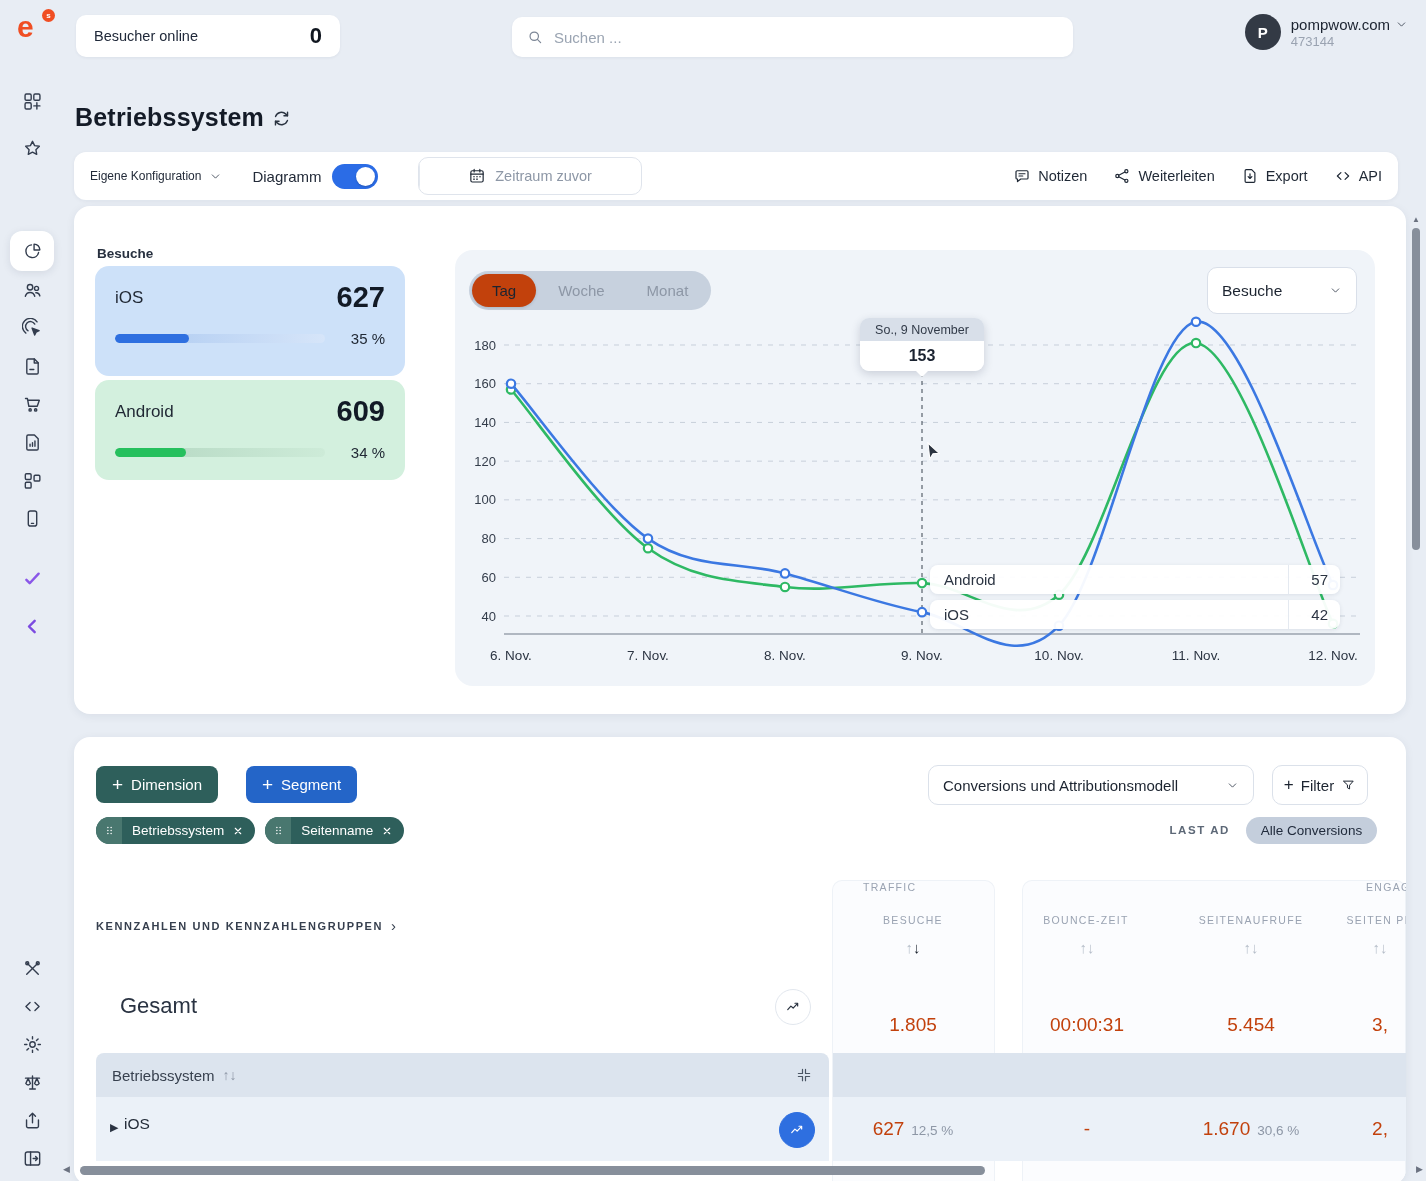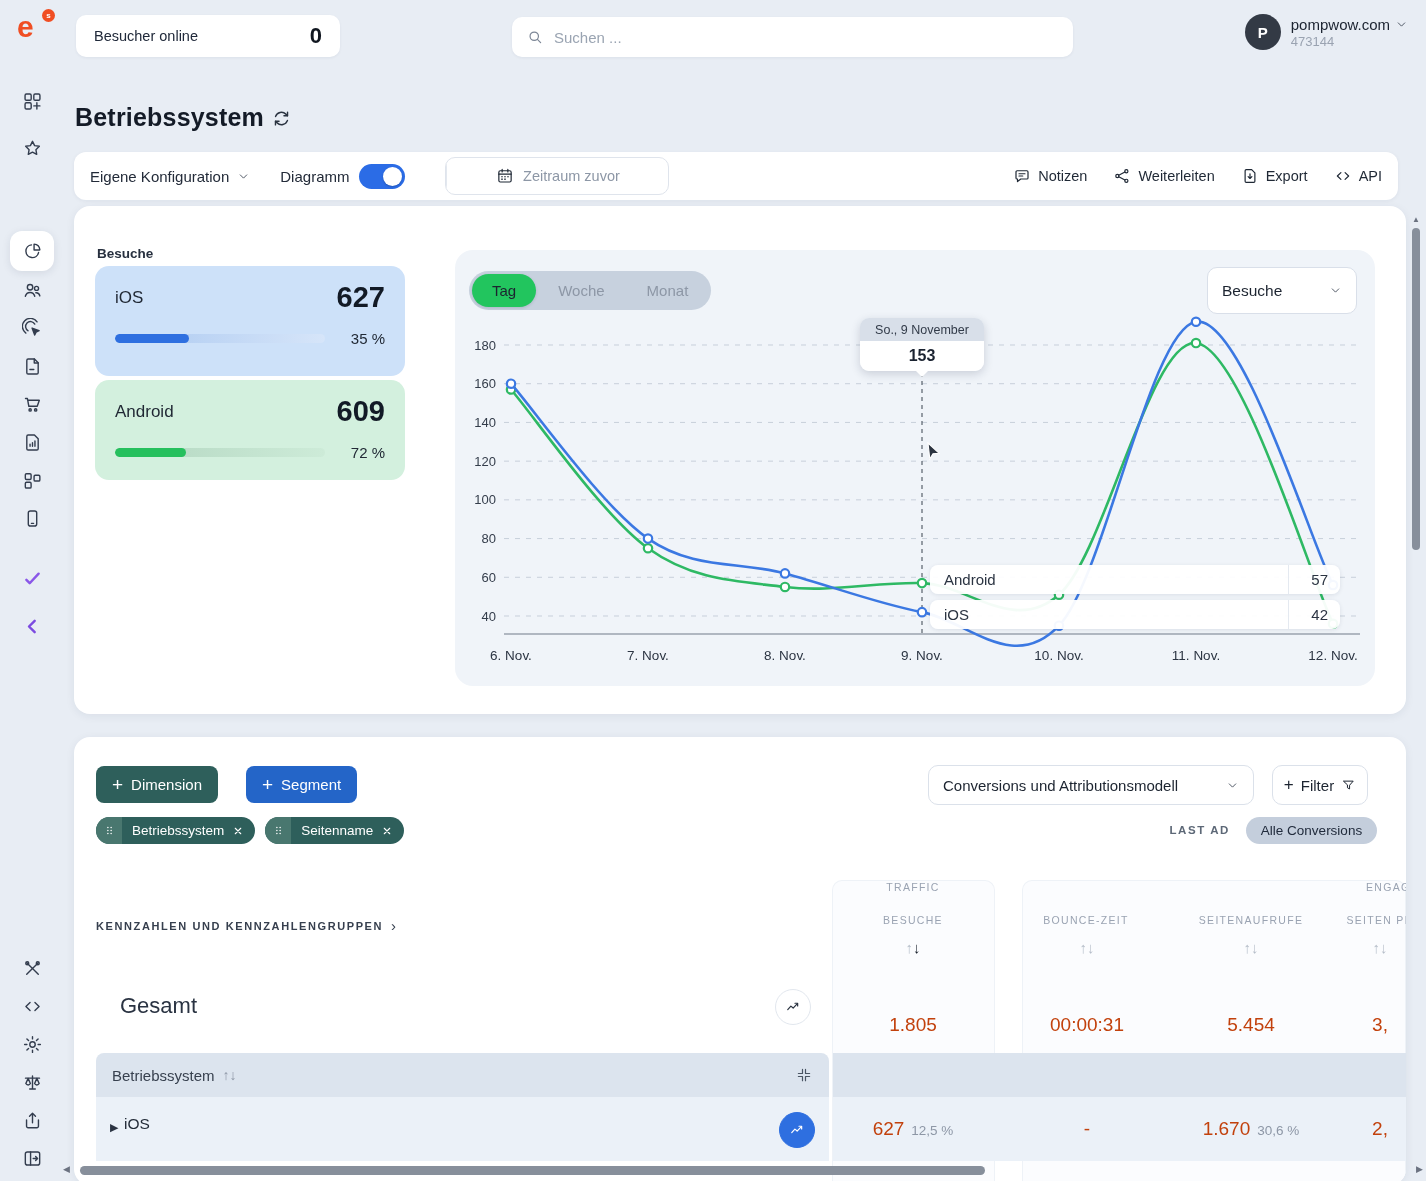--- a/index.html
+++ b/index.html
@@ -37,21 +37,21 @@
   .account{right:18px;top:14px;gap:10px;cursor:pointer}
   .avatar{width:36px;height:36px;border-radius:50%;background:#333a45;color:#fff;font-size:15px;font-weight:700;display:flex;align-items:center;justify-content:center}
   .acct-domain{font-size:15px;color:#1b2330;display:flex;align-items:center;gap:5px}
   .acct-id{font-size:13px;color:#9aa3b1;margin-top:1px}
   .chev{width:13px;height:13px;color:#3a4352}
 
   
   .page-title{left:75px;top:103px;font-size:25px;font-weight:700;color:#141b27;letter-spacing:.2px}
   .refresh-btn{left:271px;top:108px;width:21px;height:21px;color:#2a3340;cursor:pointer}
   .toolbar{left:74px;top:152px;width:1324px;height:48px;background:#fff;border-radius:12px;box-shadow:0 1px 4px rgba(20,35,60,.06);padding:0 16px}
-  .cfg{gap:8px;font-size:15px;color:#232b39;cursor:pointer}
+  .cfg{gap:8px;font-size:12px;color:#232b39;cursor:pointer}
   .diagram{margin-left:30px;gap:10px;font-size:15px;color:#232b39}
   .toggle{width:46px;height:25px;border-radius:13px;background:#2b6ce6;position:relative;cursor:pointer}
   .toggle .knob{position:absolute;top:3px;right:3px;width:19px;height:19px;background:#fff;border-radius:50%;box-shadow:0 1px 2px rgba(0,0,0,.2)}
   .date-group{margin-left:40px;height:38px;border:1px solid #dfe4ec;border-radius:10px;overflow:hidden}
   .date-sec{height:100%;padding:0 16px;gap:9px;font-size:14.5px;font-weight:700;color:#1b2330;cursor:pointer}
   .date-sec .ic{width:18px;height:18px;color:#1f2835}
   .date-sec.compare{border-left:1px solid #e3e8ef;font-weight:400;color:#8d97a6;width:222px;justify-content:center}
   .date-dash{color:#48505e;font-weight:400;padding:0 4px}
   .tb-actions{margin-left:auto;gap:26px}
   .tb-action{gap:7px;font-size:14.5px;color:#1f2835;cursor:pointer}
@@ -63,21 +63,21 @@
   .stat-card{left:95px;width:310px;border-radius:14px;padding:15px 20px 17px;cursor:pointer}
   .stat-name{font-size:17px;color:#1f2733}
   .stat-value{font-size:29px;font-weight:700;color:#12striking1a26;color:#121a26;margin-left:auto}
   .stat-barrow{margin-top:16px;gap:12px}
   .bar-track{flex:1;height:9px;border-radius:5px;position:relative;overflow:hidden}
   .bar-fill{position:absolute;left:0;top:0;bottom:0;border-radius:5px}
   .stat-pct{width:48px;text-align:right;font-size:15px;color:#222a36}
   .chart-panel{left:455px;top:250px;width:920px;height:436px;background:#f0f4f9;border-radius:18px}
   .seg{left:469px;top:271px;height:39px;background:#c7d1de;border-radius:20px;padding:3px;gap:2px}
   .seg-tab{height:33px;padding:0 20px;border-radius:17px;font-size:15px;color:#8d97a6;display:flex;align-items:center;cursor:pointer}
-  .seg-tab.active{background:#22c55e;color:#1c2430;box-shadow:0 1px 3px rgba(20,35,60,.15)}
+  .seg-tab.active{background:#c2410c;color:#1c2430;box-shadow:0 1px 3px rgba(20,35,60,.15)}
   .metric-select{left:1207px;top:267px;width:150px;height:47px;background:#fff;border:1px solid #d9dfe9;border-radius:10px;padding:0 14px;justify-content:space-between;font-size:15.5px;color:#1c2430;cursor:pointer}
   .tooltip{left:860px;top:318px;width:124px;border-radius:9px;box-shadow:0 3px 10px rgba(25,40,70,.18);overflow:visible;z-index:5}
   .tooltip-title{background:#d8dfe9;border-radius:9px 9px 0 0;height:23px;display:flex;align-items:center;justify-content:center;font-size:12.5px;color:#323b49}
   .tooltip-value{background:#fff;border-radius:0 0 9px 9px;height:30px;display:flex;align-items:center;justify-content:center;font-size:16px;font-weight:600;color:#1a2230}
   .tooltip-caret{position:absolute;left:50%;margin-left:-6px;bottom:-6px;width:0;height:0;border-left:6px solid transparent;border-right:6px solid transparent;border-top:6px solid #fff}
   .legend{left:930px;top:565px;width:410px;z-index:4}
   .legend-row{height:29px;background:rgba(255,255,255,.95);border-radius:8px;box-shadow:0 1px 4px rgba(25,40,70,.10);margin-bottom:6px;display:flex;align-items:center;padding-left:14px}
   .legend-name{font-size:15px;color:#2b3442;flex:1}
   .legend-val{width:52px;text-align:right;padding-right:12px;border-left:1px solid #e4e9f0;height:100%;display:flex;align-items:center;justify-content:flex-end;font-size:15px;color:#2b3442}
   #cursor{left:926px;top:442px;width:16px;height:18px;z-index:6}
@@ -426,21 +426,21 @@
       </div>
       <div class="abs stat-card" style="top: 380px; height: 100px; background: rgb(211, 240, 222);">
         <div class="flex">
           <span class="stat-name">Android</span>
           <span class="stat-value">609</span>
         </div>
         <div class="flex stat-barrow">
           <div class="bar-track" style="background: linear-gradient(90deg, rgb(178, 214, 192), rgb(205, 235, 216));">
             <div class="bar-fill" style="background: rgb(37, 192, 93); width: 34%;"></div>
           </div>
-          <span class="stat-pct">72 %</span>
+          <span class="stat-pct">34 %</span>
         </div>
       </div>
     </div>
 
   <div class="abs chart-panel"></div>
   <div class="abs flex seg" id="seg-tabs">
       <div class="seg-tab active">Tag</div>
       <div class="seg-tab">Woche</div>
       <div class="seg-tab">Monat</div>
     </div>
@@ -588,21 +588,21 @@
             <path d="M4.5 5h15l-5.8 6.6v5.9l-3.4-1.9v-4z"></path>
           </svg>
         </span>
     </div>
     <div class="abs lastad">LAST AD</div>
     <div class="abs alleconv">Alle Conversions</div>
 
     <div class="abs colgroup-bg" style="left:758px;width:163px"></div>
     <div class="abs colgroup-bg" style="left:948px;width:384px"></div>
     <div id="col-heads">
-        <div class="abs grp-label" style="top: 144px; left: 789px; width: 100px; text-align: center;">TRAFFIC</div>
+        <div class="abs grp-label" style="top: 144px; left: 789px; width: 100px; text-align: left;">TRAFFIC</div>
         <div class="abs grp-label" style="top: 144px; left: 1292px; width: 100px; text-align: left;">ENGAG</div>
         <div class="abs col-head" style="top: 177px; left: 749px; width: 180px;">BESUCHE</div>
         <div class="abs sort-pair" style="top: 203px; left: 749px; width: 180px;"><span>↑</span><span class="on">↓</span></div>
         <div class="abs col-head" style="top: 177px; left: 922px; width: 180px;">BOUNCE-ZEIT</div>
         <div class="abs sort-pair" style="top: 203px; left: 923px; width: 180px;"><span>↑</span><span class="">↓</span></div>
         <div class="abs col-head" style="top: 177px; left: 1087px; width: 180px;">SEITENAUFRUFE</div>
         <div class="abs sort-pair" style="top: 203px; left: 1087px; width: 180px;"><span>↑</span><span class="">↓</span></div>
         <div class="abs col-head" style="top: 177px; left: 1216px; width: 180px;">SEITEN PR</div>
         <div class="abs sort-pair" style="top: 203px; left: 1216px; width: 180px;"><span>↑</span><span class="">↓</span></div>
       </div>

